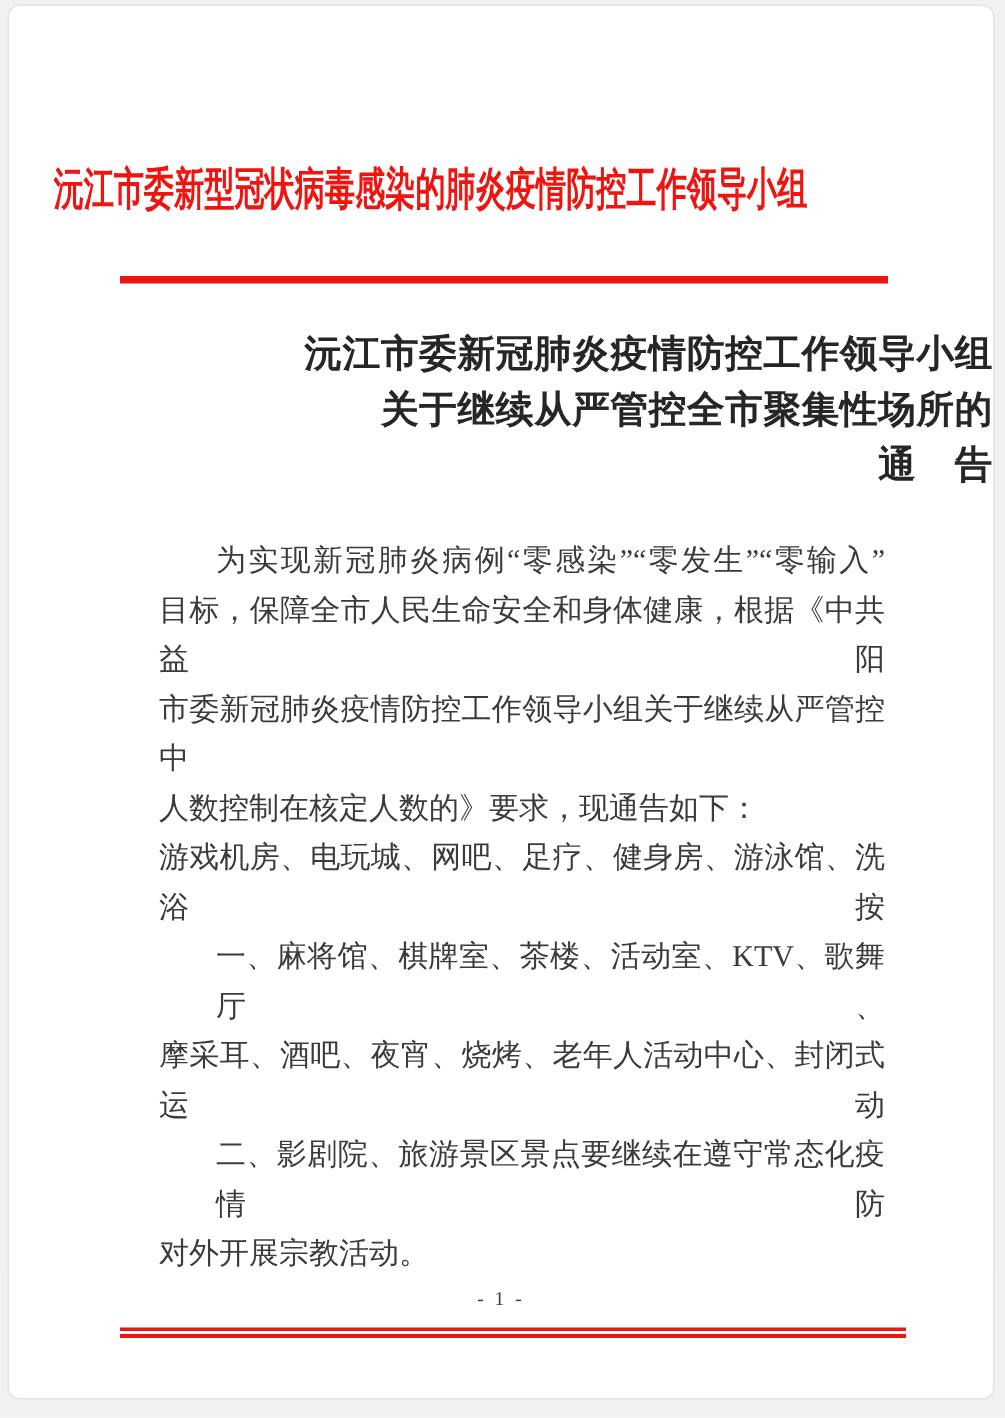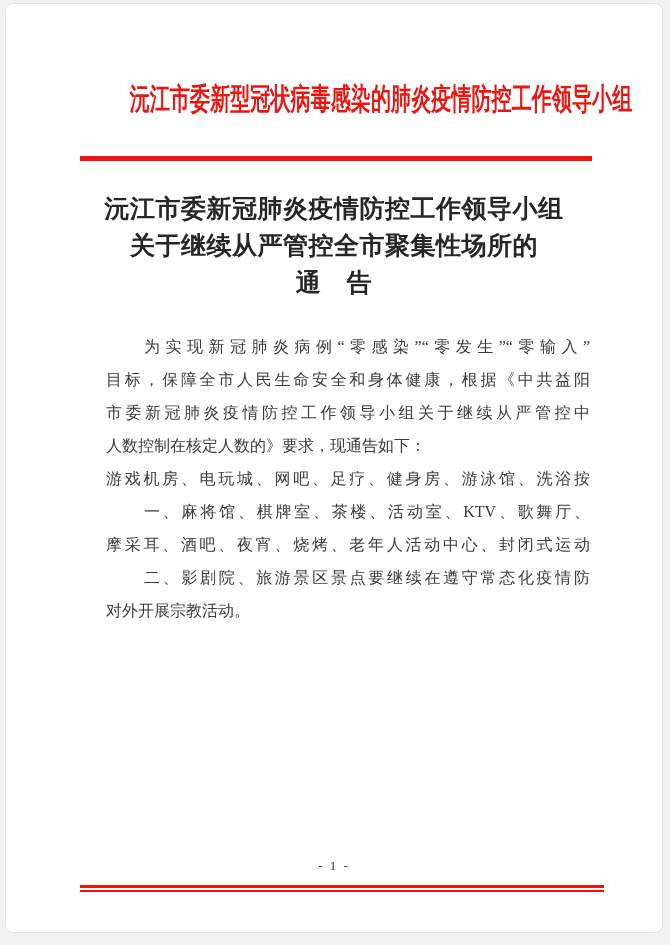--- a/index.html
+++ b/index.html
@@ -19,52 +19,52 @@
     left: 5px;
     top: 3px;
     width: 658px;
     height: 930px;
     background: #ffffff;
     border: 1px solid #e4e4e4;
     border-radius: 8px;
     overflow: hidden;
   }
   .org-header {
-    margin-top: 78px;
+    margin-top: 106px;
     display: flex;
-    justify-content: flex-start;
+    justify-content: flex-end;
     white-space: nowrap;
   }
   .org-header .org-text {
     display: inline-block;
     font-size: 30px;
     line-height: 33px;
     font-weight: bold;
     color: #ee1511;
     letter-spacing: 0px;
     transform: scaleX(0.67);
     transform-origin: center;
   }
   .header-rule {
     height: 5px;
     background: #ee1511;
     margin: 41px 70px 0 74px;
   }
   .doc-title {
     margin-top: 29px;
-    text-align: center;
+    text-align: right;
     font-weight: bold;
     color: #262626;
     font-size: 25px;
     line-height: 37px;
     letter-spacing: 0.5px;
   }
   .body-text {
     margin: 29px 72px 0 100px;
-    font-size: 16px;
+    font-size: 20px;
     line-height: 33px;
     color: #3b3b3b;
   }
   .body-text .line {
     text-align: justify;
     text-align-last: left;
     text-justify: inter-character;
     white-space: nowrap;
   }
   .body-text .line.justify {

